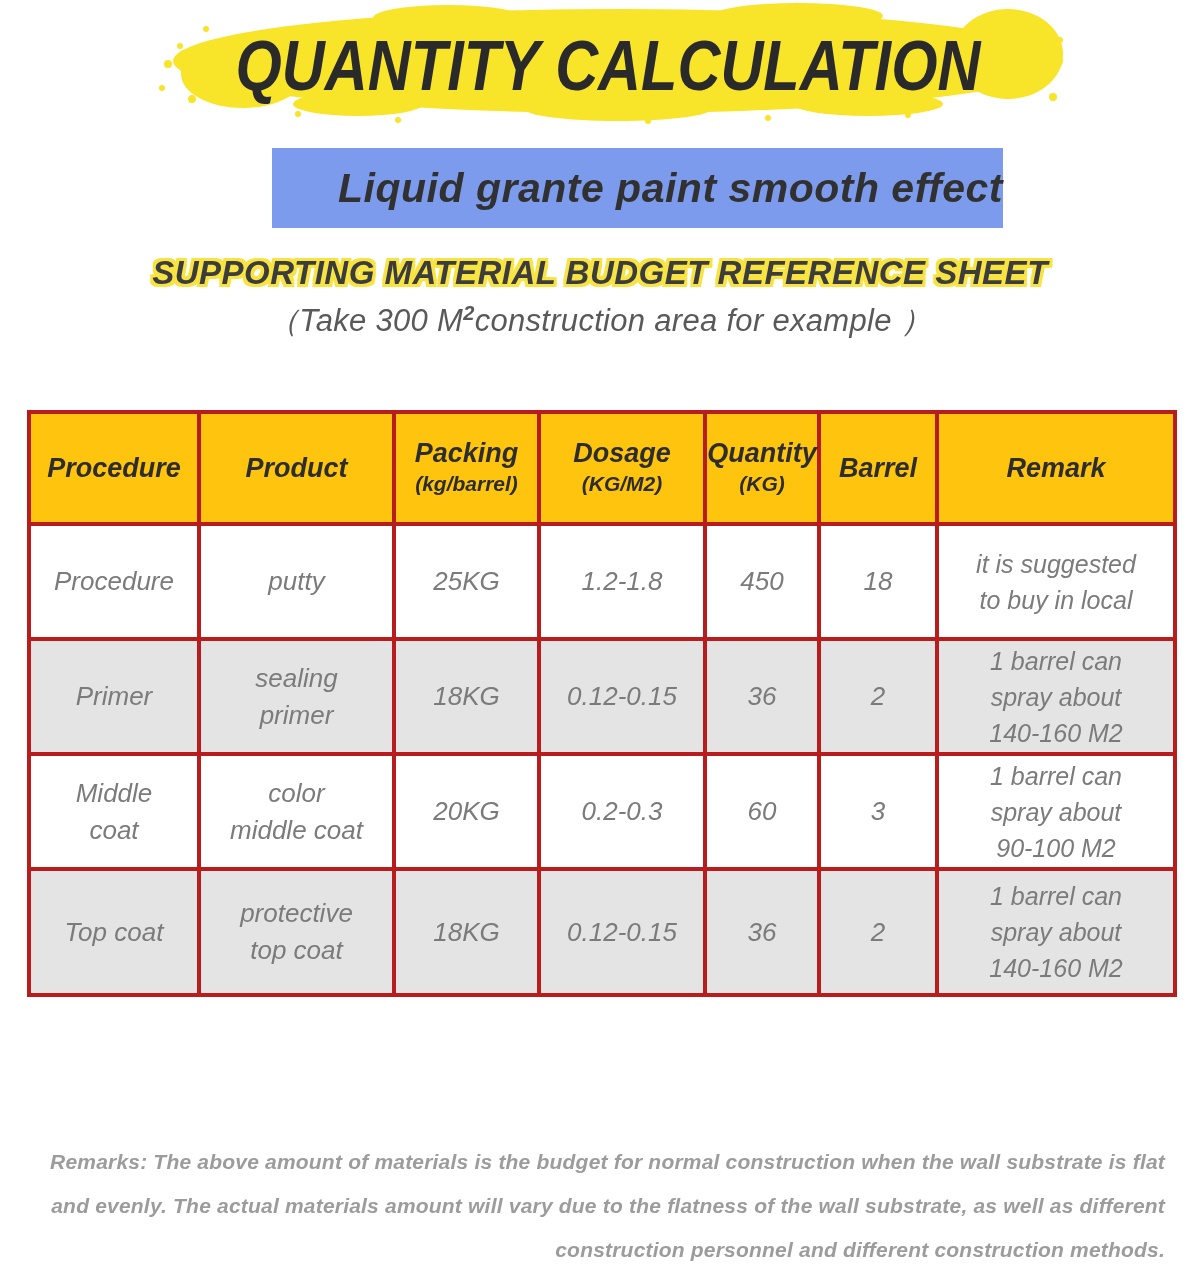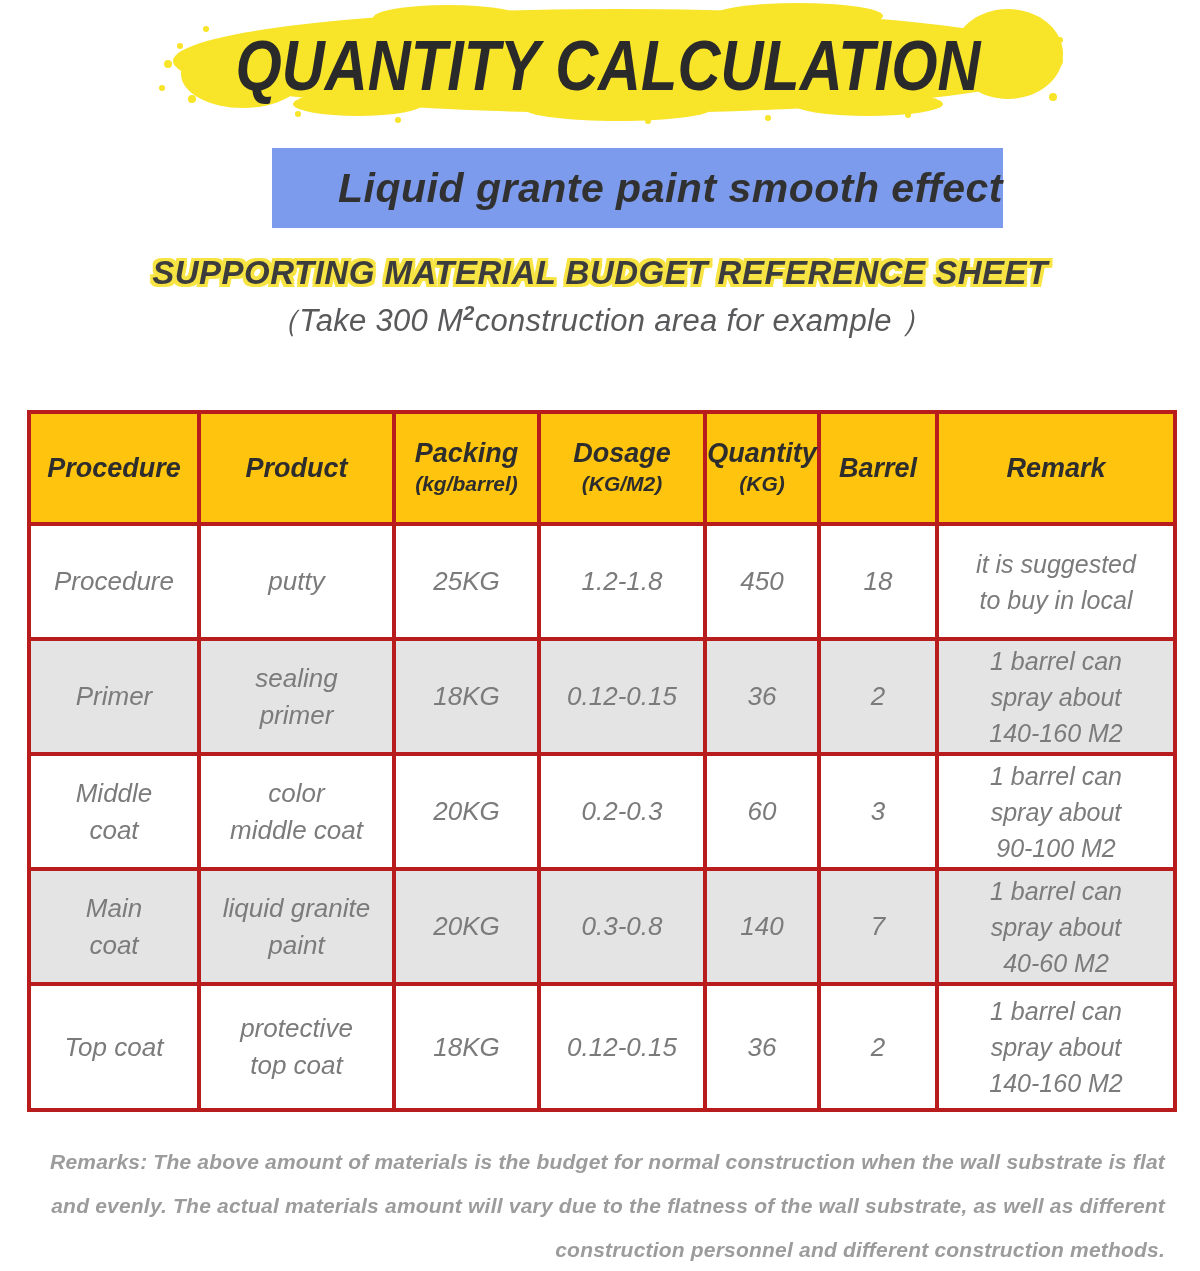--- a/index.html
+++ b/index.html
@@ -205,33 +205,20 @@
 middle coat</td>
         <td>20KG</td>
         <td>0.2-0.3</td>
         <td>60</td>
         <td>3</td>
         <td class="remark-cell">1 barrel can
 spray about
 90-100 M2</td>
       </tr>
       <tr>
-        <td>Main
-coat</td>
-        <td>liquid granite
-paint</td>
-        <td>20KG</td>
-        <td>0.3-0.8</td>
-        <td>140</td>
-        <td>7</td>
-        <td class="remark-cell">1 barrel can
-spray about
-40-60 M2</td>
-      </tr>
-      <tr>
         <td>Top coat</td>
         <td>protective
 top coat</td>
         <td>18KG</td>
         <td>0.12-0.15</td>
         <td>36</td>
         <td>2</td>
         <td class="remark-cell">1 barrel can
 spray about
 140-160 M2</td>

